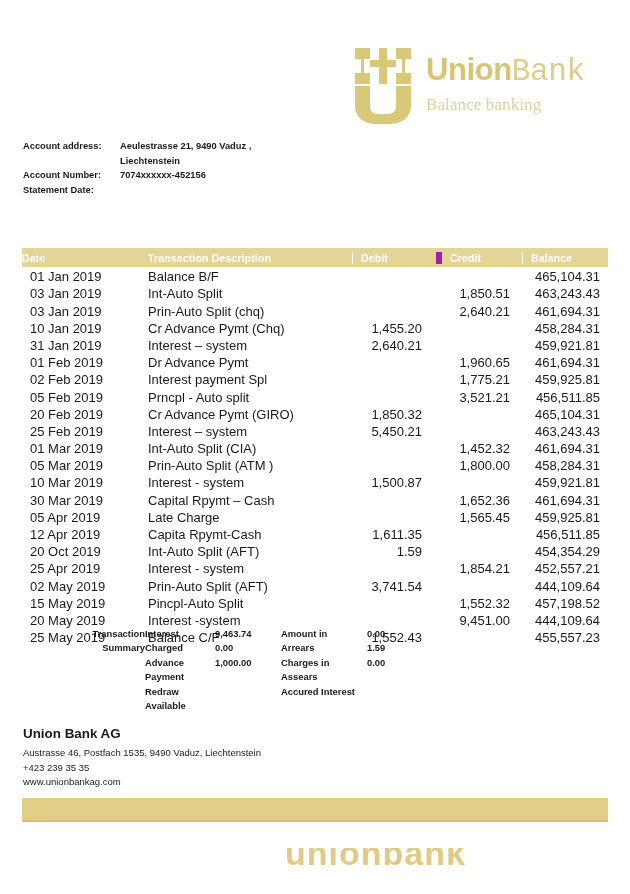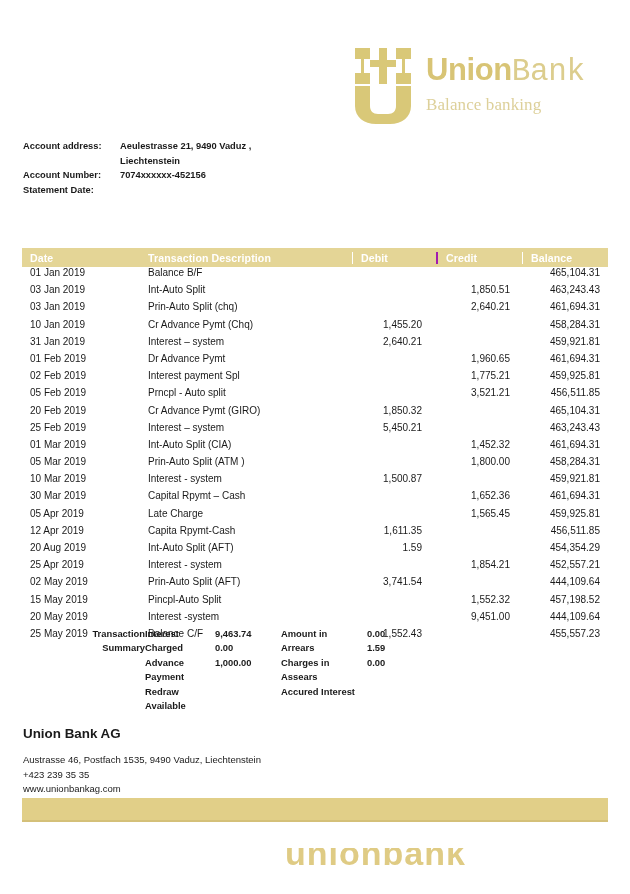--- a/index.html
+++ b/index.html
@@ -105,31 +105,31 @@
     height: 19px;
     align-items: center;
     color: #ffffff;
     font-size: 10.6px;
     font-weight: 700;
     letter-spacing: 0.1px;
   }
   .thead .th {
     box-sizing: border-box;
   }
-  .th-date      { width: 126px; padding-left: 8px; }
+  .th-date      { width: 126px; padding-left: 0; }
   .th-desc      { width: 204px; }
   .th-debit     { width: 84px;  padding-left: 8px; border-left: 1px solid #ffffff; }
-  .th-credit    { width: 86px;  padding-left: 8px; border-left: 2px solid #a21caf; }
+  .th-credit    { width: 86px;  padding-left: 8px; border-left: 6px solid #a21caf; }
   .th-balance   { width: 86px;  padding-left: 8px; border-left: 1px solid #ffffff; }
 
   .trow {
     display: flex;
     height: 17.2px;
-    align-items: flex-start;
-    font-size: 10px;
+    align-items: flex-end;
+    font-size: 13px;
     color: #1a1a1a;
   }
   .trow .td { box-sizing: border-box; }
   .td-date    { width: 126px; padding-left: 8px; }
   .td-desc    { width: 204px; }
   .td-debit   { width: 84px;  text-align: right; padding-right: 14px; }
   .td-credit  { width: 86px;  text-align: right; padding-right: 12px; }
   .td-balance { width: 86px;  text-align: right; padding-right: 8px; }
 
   
@@ -159,21 +159,21 @@
   .bank-footer {
     position: absolute;
     left: 23px;
     top: 725px;
     width: 420px;
   }
   .bank-name {
     font-size: 13.4px;
     font-weight: 700;
     line-height: 18px;
-    margin-bottom: 10px;
+    margin-bottom: 3px;
   }
   .bank-line {
     font-size: 9.5px;
     line-height: 14.6px;
     color: #1a1a1a;
   }
 
   
   .gold-bar {
     position: absolute;
@@ -368,21 +368,21 @@
           <div class="td td-balance">459,925.81</div>
         </div>
         <div class="trow">
           <div class="td td-date">12 Apr 2019</div>
           <div class="td td-desc">Capita Rpymt-Cash</div>
           <div class="td td-debit">1,611.35</div>
           <div class="td td-credit"></div>
           <div class="td td-balance">456,511.85</div>
         </div>
         <div class="trow">
-          <div class="td td-date">20 Aug 2019</div>
+          <div class="td td-date">20 Oct 2019</div>
           <div class="td td-desc">Int-Auto Split (AFT)</div>
           <div class="td td-debit">1.59</div>
           <div class="td td-credit"></div>
           <div class="td td-balance">454,354.29</div>
         </div>
         <div class="trow">
           <div class="td td-date">25 Apr 2019</div>
           <div class="td td-desc">Interest - system</div>
           <div class="td td-debit"></div>
           <div class="td td-credit">1,854.21</div>

